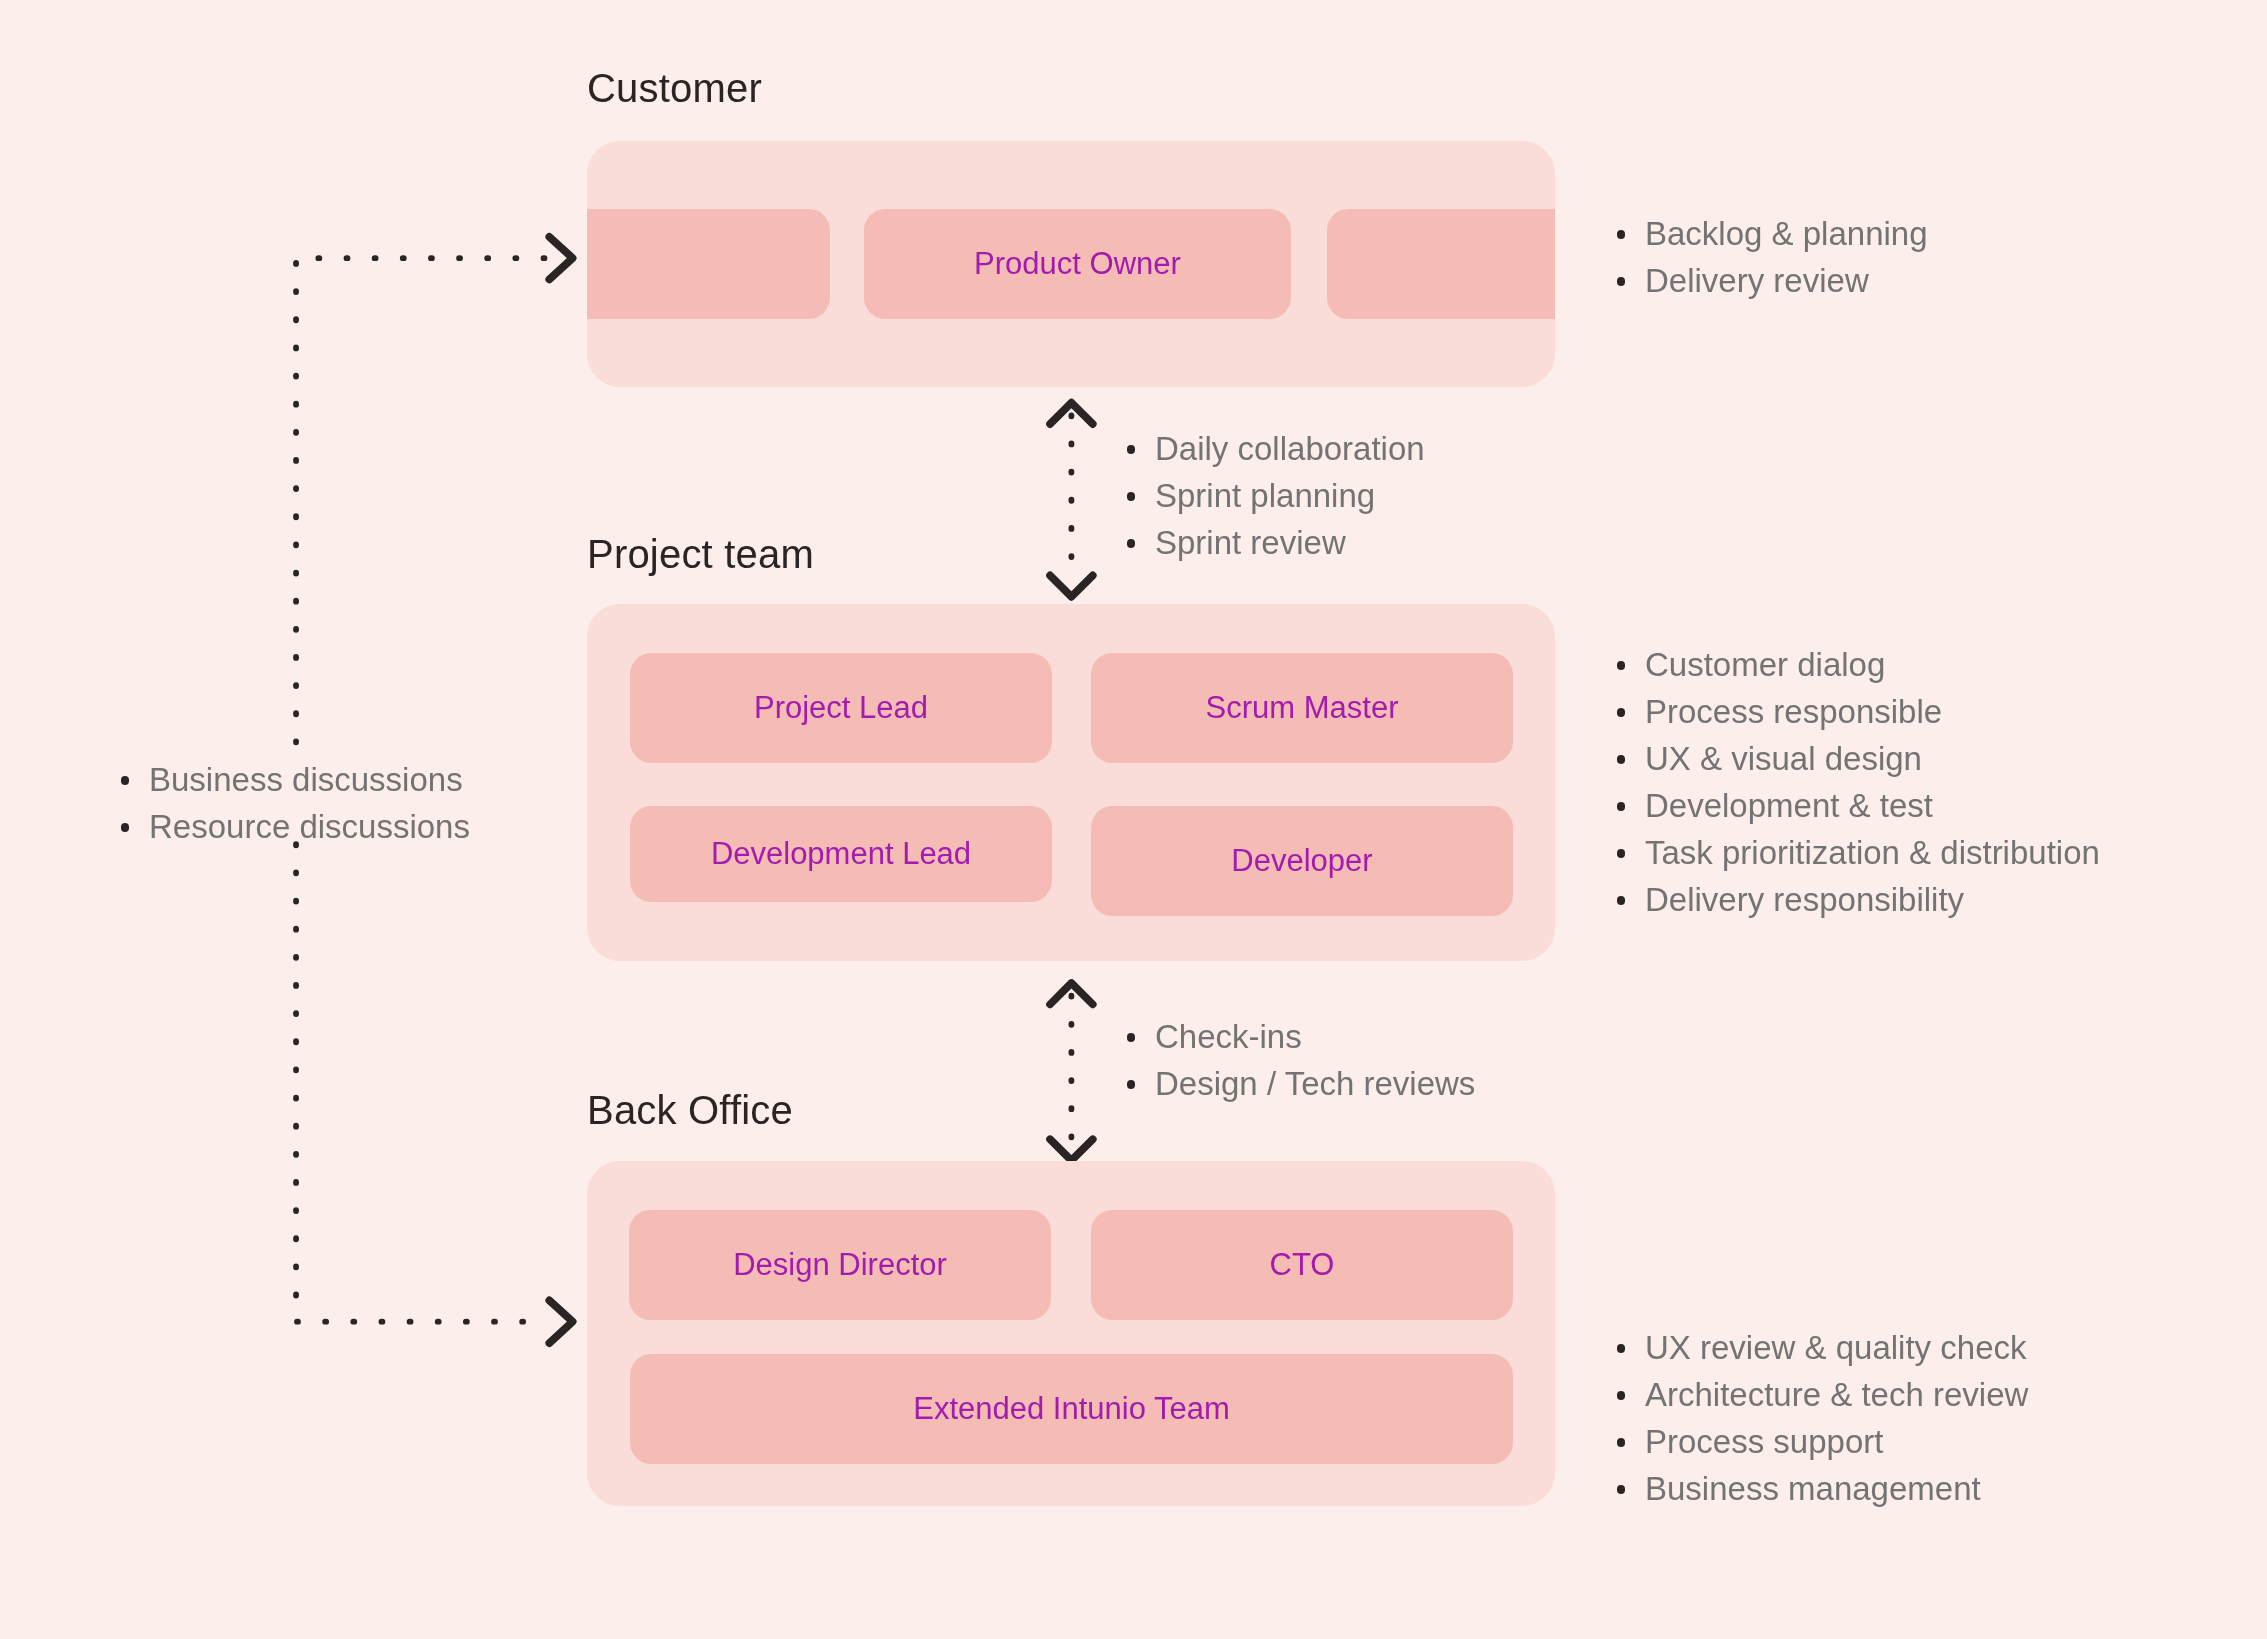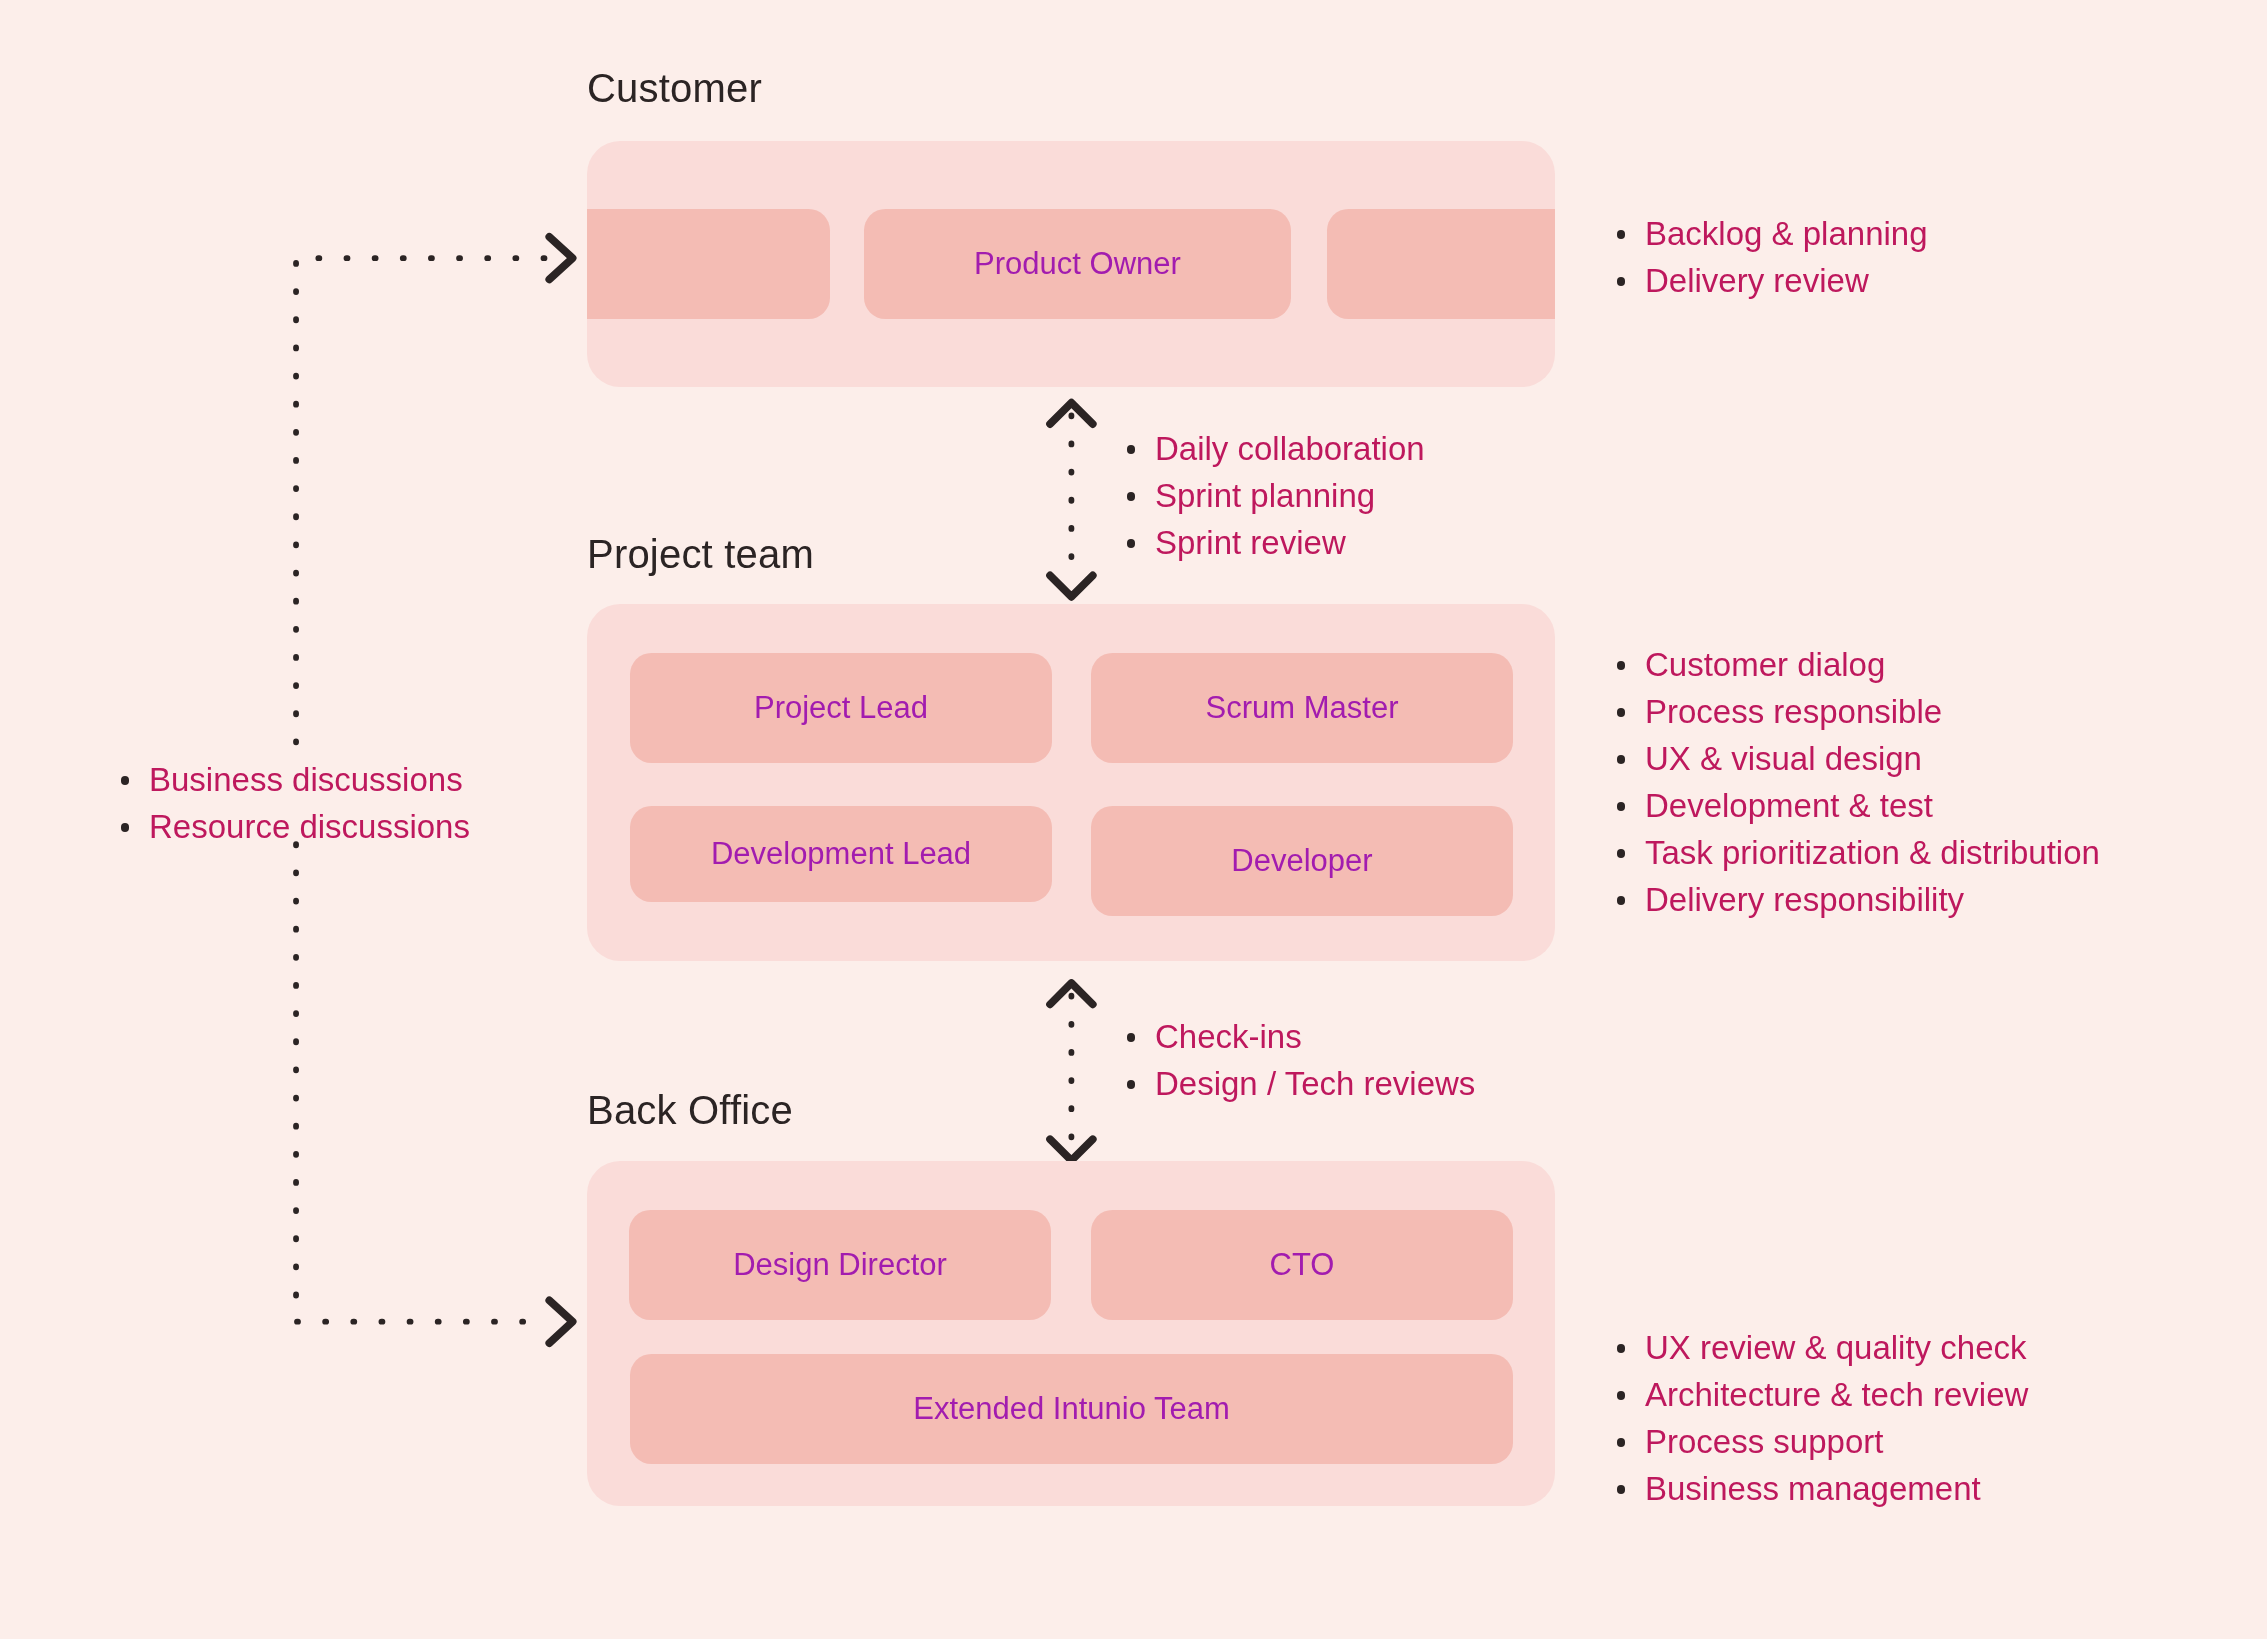--- a/index.html
+++ b/index.html
@@ -57,21 +57,21 @@
     position: absolute;
     list-style: none;
     margin: 0;
     padding: 0;
   }
   .bullets li {
     position: relative;
     padding-left: 34px;
     font-size: 33px;
     line-height: 47px;
-    color: #be185d;
+    color: #737373;
     white-space: nowrap;
   }
   .bullets li::before {
     content: "";
     position: absolute;
     left: 5.8px;
     top: 20.4px;
     width: 8.7px;
     height: 8.7px;
     border-radius: 50%;

